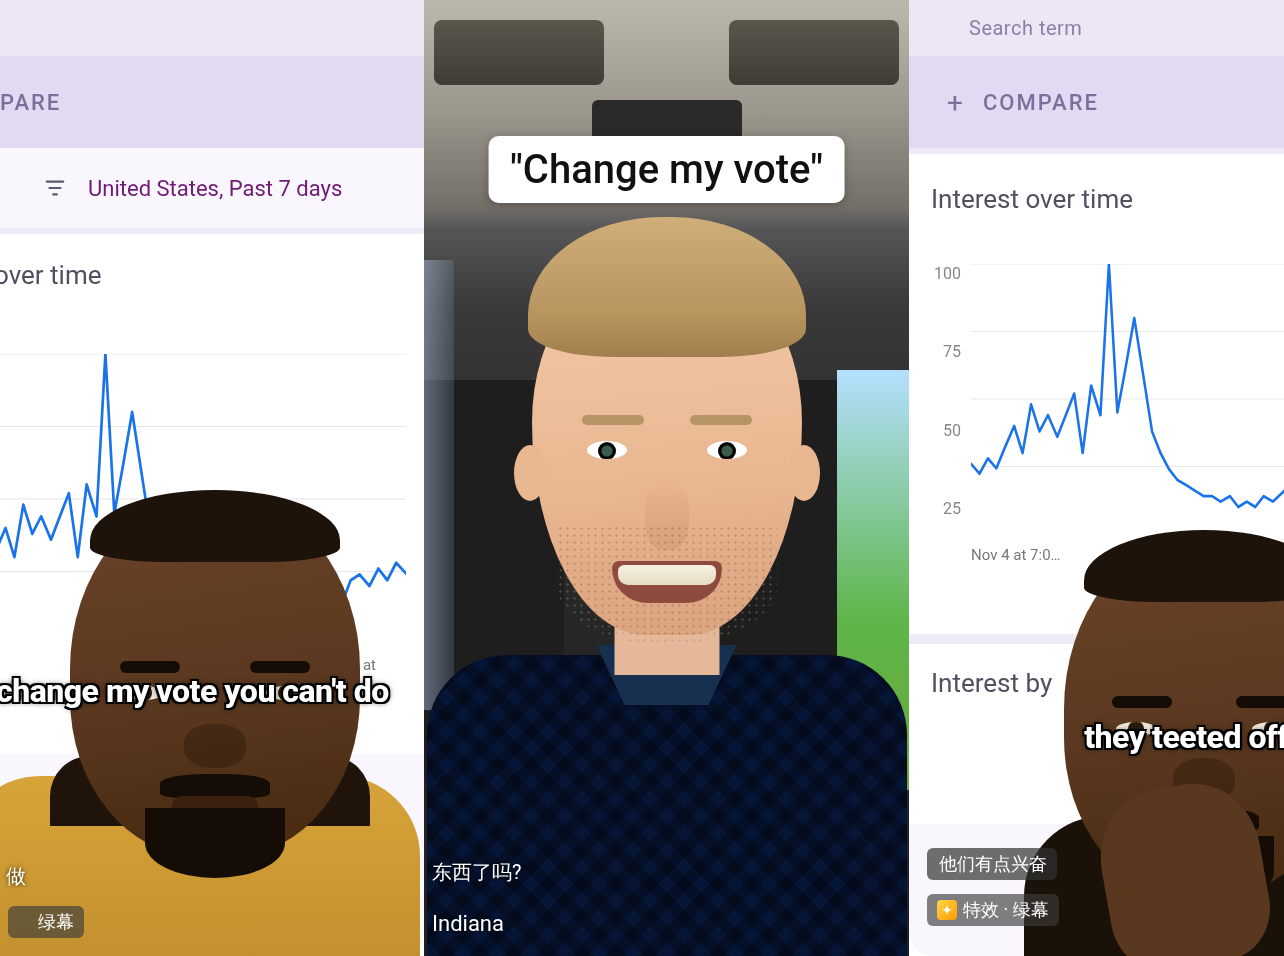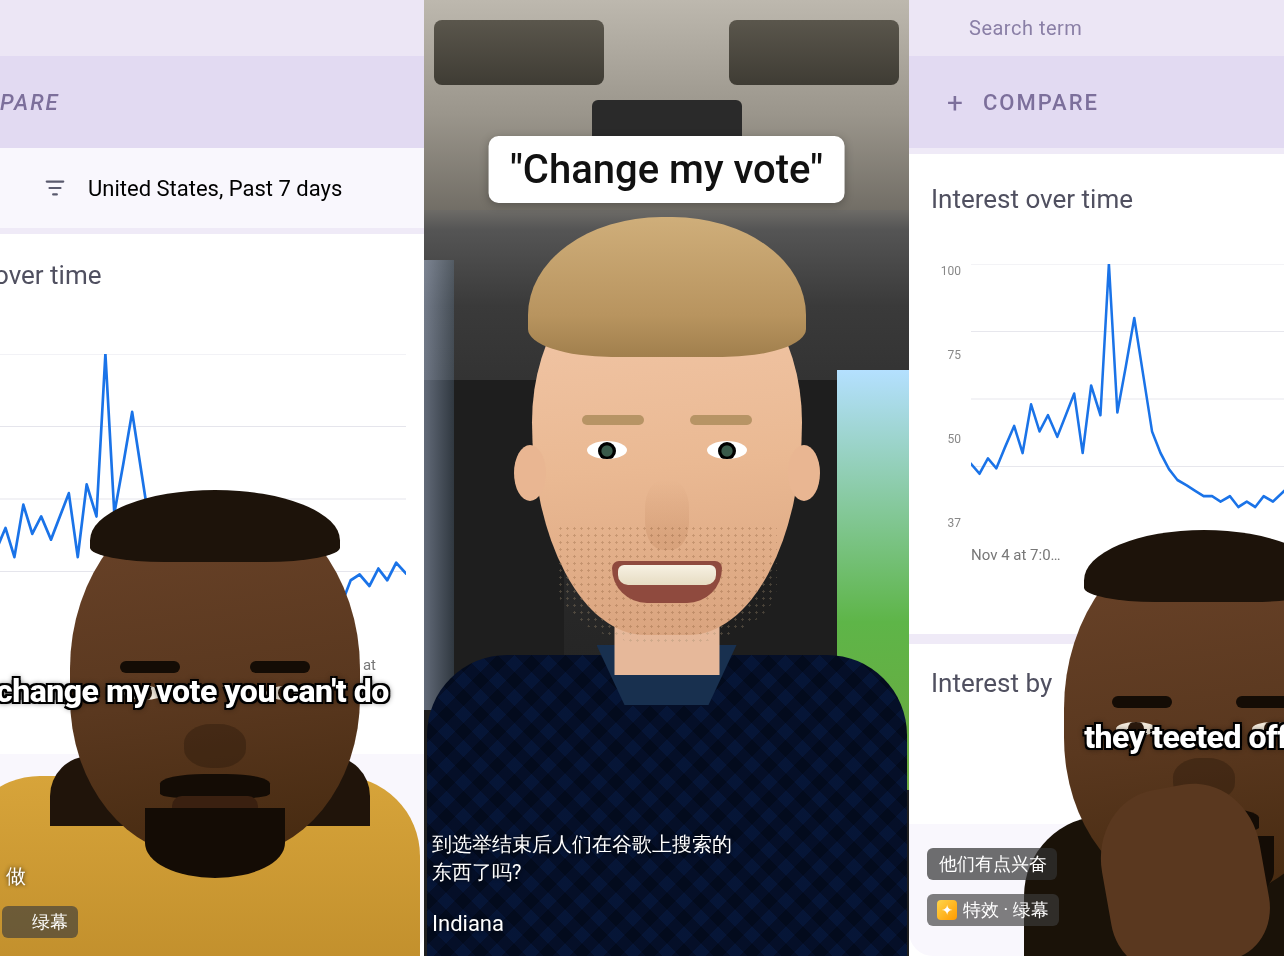--- a/index.html
+++ b/index.html
@@ -7,27 +7,27 @@
   .panel { position: relative; height: 956px; overflow: hidden; }
   .panel-left { width: 424px; }
   .panel-center { width: 485px; }
   .panel-right { width: 375px; }
 
   
   .trends-bg { position: absolute; inset: 0; background: #f9f7fd; border-radius: 24px; }
   .search-bar-top { height: 56px; background: #ece6f5; display: flex; align-items: center; color: #8a7fa6; font-size: 20px; padding-left: 50px; letter-spacing: 0.5px; position: relative; }
   .compare-row { background: #e2daf2; display: flex; align-items: center; color: #7c6f9b; font-size: 22px; letter-spacing: 2px; font-weight: 500; position: relative; }
   .compare-row .plus { font-size: 28px; font-weight: 400; margin-right: 18px; }
-  .filter-row { display: flex; align-items: center; color: #000000; font-size: 22px; position: relative; }
+  .filter-row { display: flex; align-items: center; color: #701a75; font-size: 22px; position: relative; }
   .filter-icon { width: 22px; height: 22px; margin-right: 22px; position: relative; }
   .filter-icon svg { width: 22px; height: 22px; }
   .whitecard { background: #fff; }
   .section-title { font-size: 26px; color: #505060; font-weight: 400; }
   .chart-area { position: relative; }
-  .yaxis { position: absolute; left: 0; top: 0; bottom: 44px; display: flex; flex-direction: column; justify-content: space-between; font-size: 12px; color: #888; text-align: right; width: 34px; }
+  .yaxis { position: absolute; left: 0; top: 0; bottom: 56px; display: flex; flex-direction: column; justify-content: space-between; font-size: 16px; color: #888; text-align: right; width: 34px; }
   .plot { position: absolute; left: 44px; right: 10px; top: 0; bottom: 40px; }
   .plot svg { width: 100%; height: 100%; }
   .xaxis { position: absolute; left: 44px; right: 10px; bottom: 10px; display: flex; justify-content: space-between; font-size: 15px; color: #777; }
   .gridline { stroke: #e3e3ea; stroke-width: 1; }
   .dataline { stroke: #1a73e8; stroke-width: 3; fill: none; stroke-linejoin: round; stroke-linecap: round; }
 
   
   .person-overlay { position: absolute; bottom: 0; }
   .head { position: absolute; border-radius: 48% 48% 44% 44%; }
   .caption-text { position: absolute; color: #fff; font-weight: 800; font-size: 32px; text-shadow: -2px -2px 0 #000, 2px -2px 0 #000, -2px 2px 0 #000, 2px 2px 0 #000, 0 0 6px #000; white-space: nowrap; letter-spacing: -0.5px; }
@@ -77,21 +77,21 @@
 </head>
 <body>
 
 <div class="panel panel-left">
   <div class="trends-bg">
 
     <div class="search-bar-top" style="padding-left:0; justify-content:flex-end; padding-right:30px; color:#a8a0bf;">
       <span style="visibility:hidden">Term</span>
     </div>
 
-    <div class="compare-row" style="height:92px; padding-left:0;font-style:italic;">
+    <div class="compare-row" style="height:92px; padding-left:0;">
       <span>PARE</span>
     </div>
 
     <div class="filter-row" style="height:80px; padding-left:44px; background:#f9f7fd;">
       <span class="filter-icon">
         <svg viewBox="0 0 24 24">
             <path d="M3 5h18M6 12h12M10 19h4" stroke="#5a5a6e" stroke-width="2.4" stroke-linecap="round" fill="none"></path>
           </svg>
       </span>
       <span>United States, Past 7 days</span>
@@ -128,21 +128,21 @@
       <div class="p2eye" style="top:190px; left:54px;"></div>
       <div class="p2eye" style="top:190px; right:54px;"></div>
       <div class="p2nose" style="top:228px;"></div>
       <div class="p2stache" style="top:278px;"></div>
       <div class="p2lips" style="top:300px;"></div>
       <div class="p2beard" style="top:312px;"></div>
     </div>
   </div>
   <div class="caption-text" style="left:-4px; top:672px;">change my vote you can't do</div>
   <div class="cn-sub" style="left:6px; bottom:66px;">做</div>
-  <div class="tag-pill" style="left:2px; bottom:18px;padding-left:30px;">
+  <div class="tag-pill" style="left:8px; bottom:18px;padding-left:30px;">
     <span>绿幕</span>
   </div>
 </div>
 
 <div class="panel panel-center">
   <div class="car-bg"></div>
   <div class="headliner"></div>
   <div class="visor" style="left:10px;"></div>
   <div class="visor" style="right:10px;"></div>
   <div class="mirror"></div>
@@ -166,21 +166,20 @@
       <div class="ceye" style="right:55px;"></div>
       <div class="cnose"></div>
       <div class="cstubble"></div>
       <div class="cmouth">
           <div class="cteeth"></div>
         </div>
     </div>
     <div class="chair"></div>
   </div>
 
-  <div class="cn-sub" style="left:8px; bottom:98px;">到选举结束后人们在谷歌上搜索的</div>
   <div class="cn-sub" style="left:8px; bottom:70px;">东西了吗?</div>
   <div class="cn-sub" style="left:8px; bottom:20px; font-size:22px;">Indiana</div>
 </div>
 
 <div class="panel panel-right">
   <div class="trends-bg">
     <div class="search-bar-top" style="padding-left:60px;">
       <span>Search term</span>
     </div>
     <div class="compare-row" style="height:92px; padding-left:38px;">
@@ -189,21 +188,21 @@
     </div>
     <div style="height:6px; background:#efeaf7;"></div>
 
     <div class="whitecard" style="padding:30px 8px 0 22px; height:480px; position:relative;">
       <div class="section-title">Interest over time</div>
       <div class="chart-area" style="position:absolute; left:18px; right:-120px; top:110px; height:310px;">
         <div class="yaxis">
           <span>100</span>
             <span>75</span>
             <span>50</span>
-            <span>37</span>
+            <span>25</span>
         </div>
         <div class="plot">
           <svg viewBox="0 0 500 300" preserveAspectRatio="none">
             <line class="gridline" x1="0" y1="0" x2="500" y2="0"></line>
             <line class="gridline" x1="0" y1="75" x2="500" y2="75"></line>
             <line class="gridline" x1="0" y1="150" x2="500" y2="150"></line>
             <line class="gridline" x1="0" y1="225" x2="500" y2="225"></line>
             <polyline class="dataline" points="0,222 10,233 20,216 30,227 40,204 51,180 61,210 71,156 81,186 91,168 102,192 112,168 122,144 132,210 142,135 153,168 163,0 173,165 183,114 193,60 204,126 214,186 224,210 234,228 244,240 255,246 265,252 275,258 285,258 295,264 306,258 316,270 326,264 336,270 346,258 357,264 367,255 377,246 387,258 397,240 408,252 418,234 428,258 438,234 448,228 459,240 469,222 479,234 489,216 500,227"></polyline>
           </svg>
         </div>

